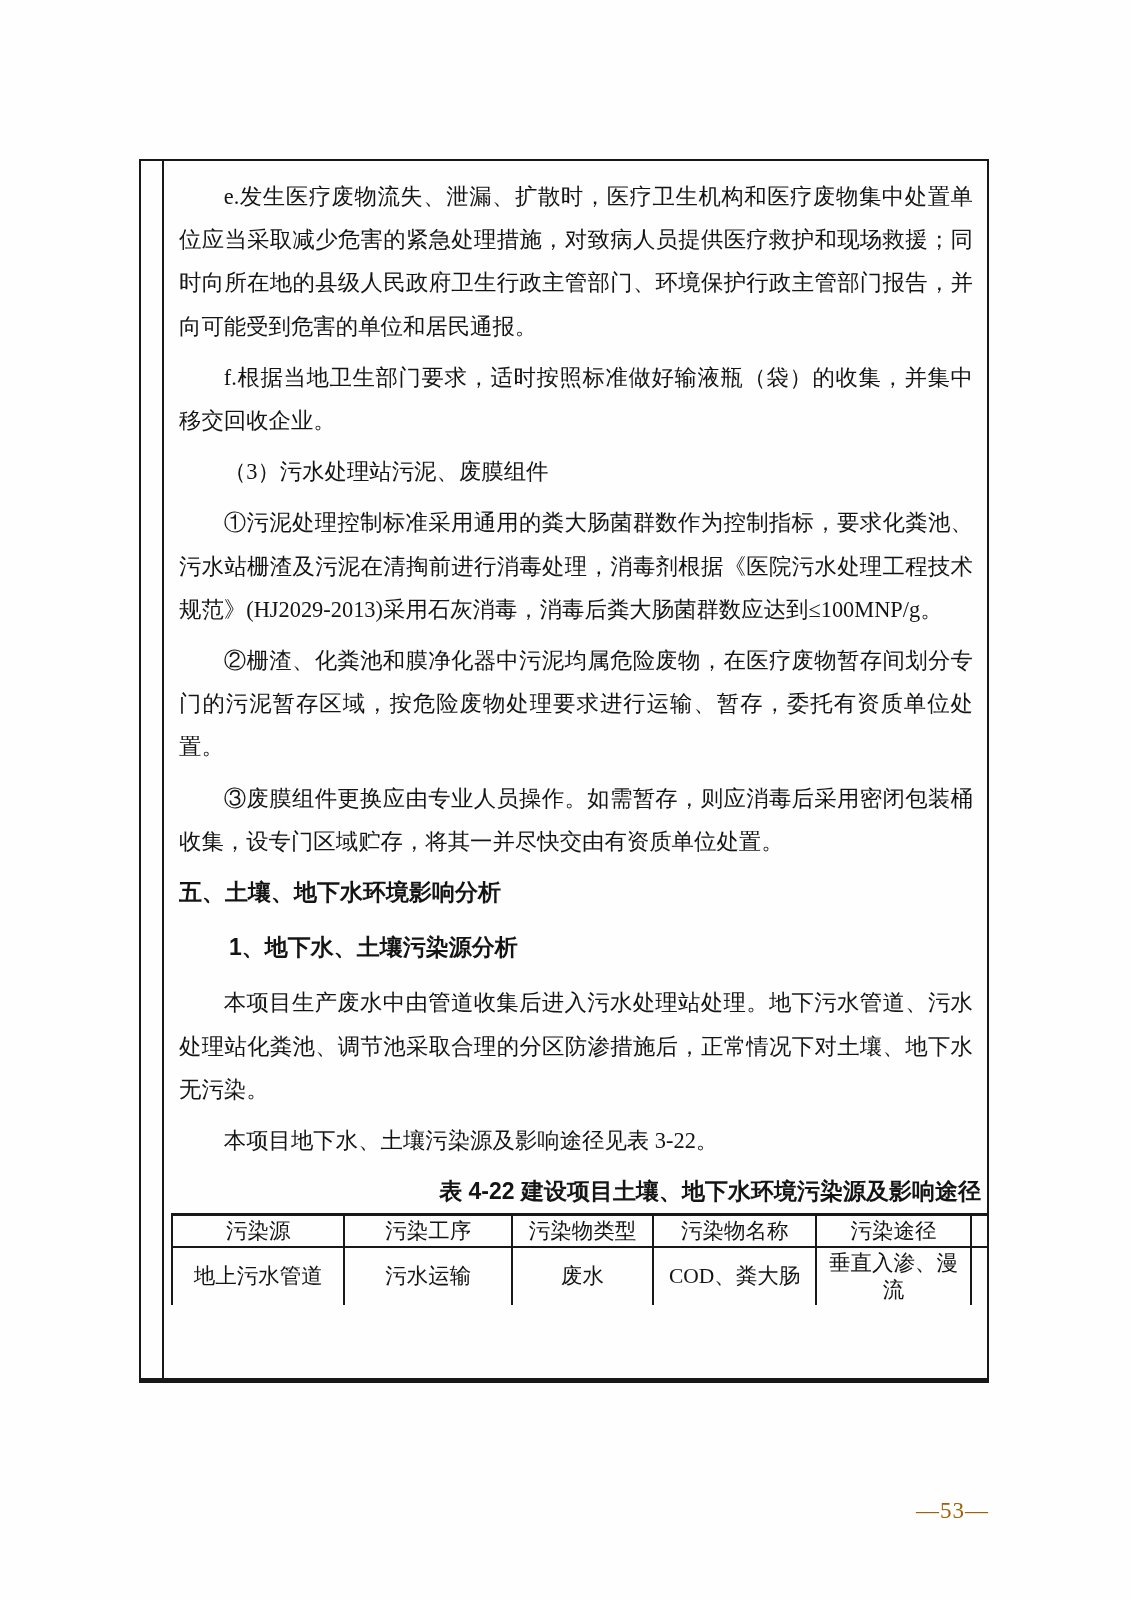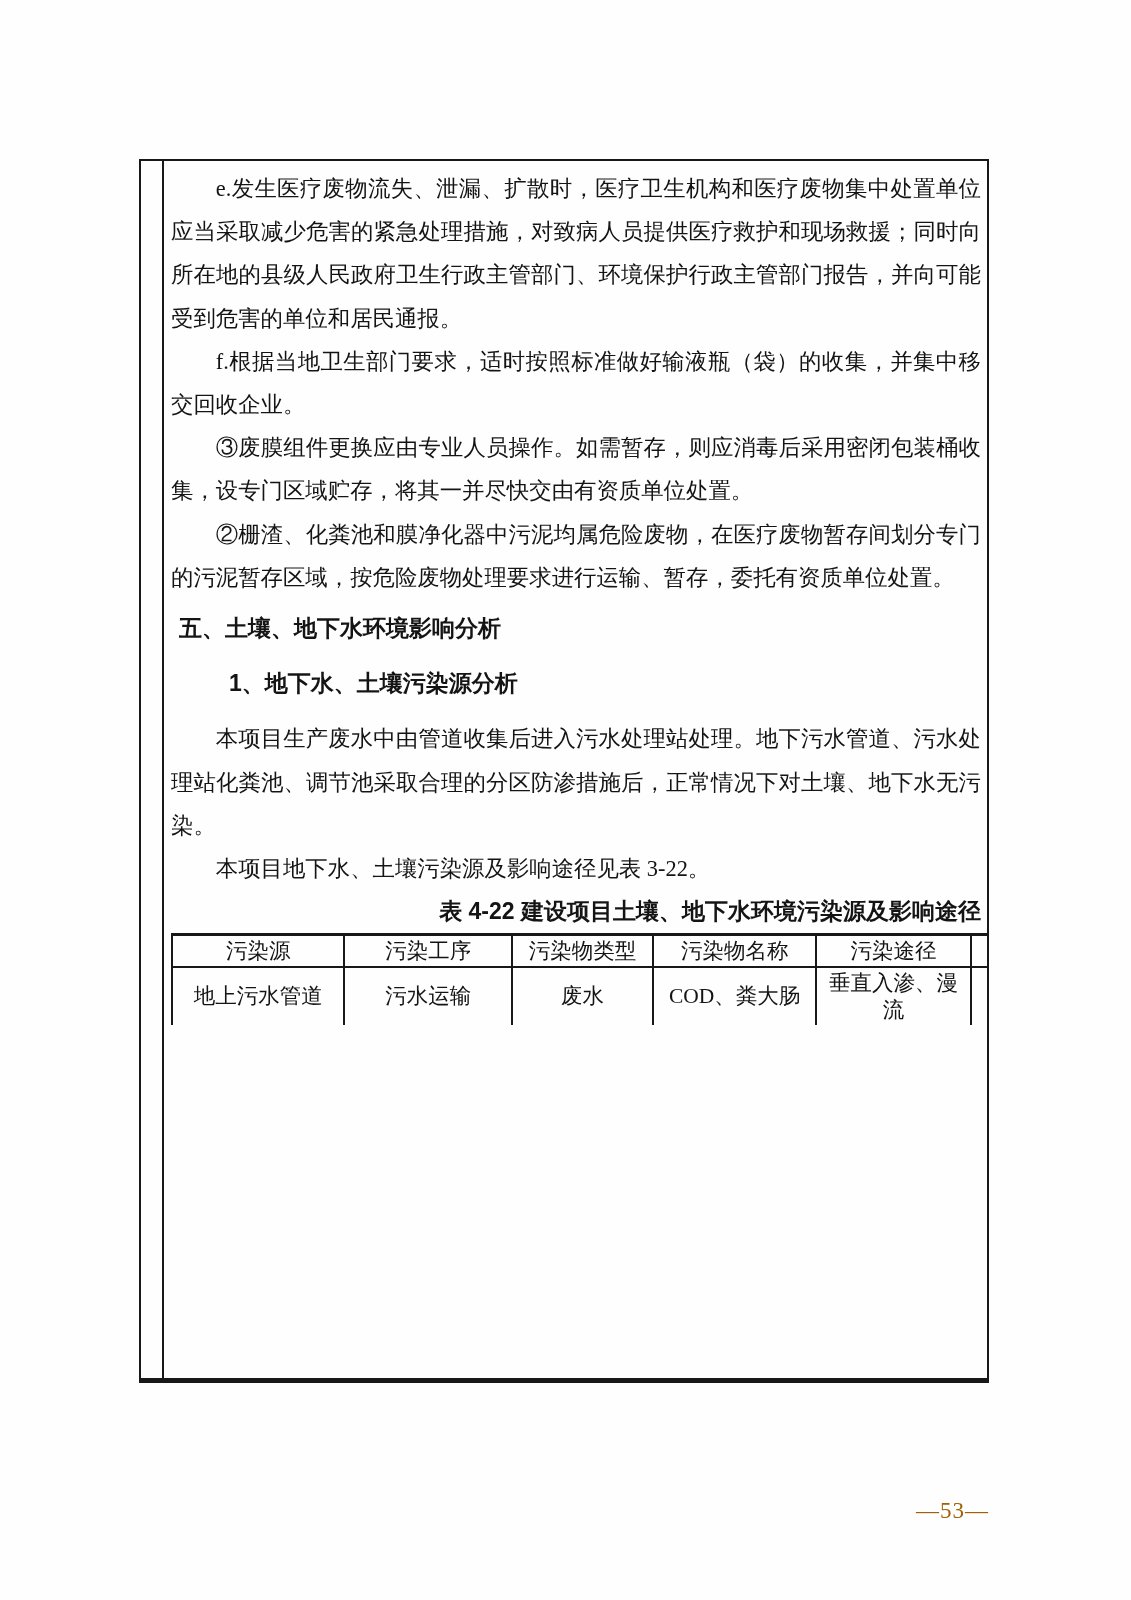--- a/index.html
+++ b/index.html
@@ -12,21 +12,21 @@
     border:2px solid #181818; border-bottom-width:5px;
     box-sizing:border-box; overflow:hidden; background:#fefefe;
   }
   .gutter-line {
     position:absolute; left:21px; top:0; bottom:0; width:2px; background:#181818;
   }
   .content {
     position:absolute; left:30px; top:6px; width:810px;
   }
   .body-p {
-    margin:0; font-size:22.4px; line-height:43.2px;
+    margin:8px; font-size:22.4px; line-height:43.2px;
     text-align:justify; text-indent:2em;
     font-family:"Liberation Serif","DejaVu Serif",serif;
   }
   .section-heading {
     margin:8px; font-size:23px; line-height:43.2px; font-weight:bold;
     font-family:"Liberation Sans","DejaVu Sans",sans-serif;
   }
   .sub-heading {
     margin:12px; font-size:23px; line-height:43.2px; font-weight:bold;
     text-indent:2em;
@@ -58,22 +58,24 @@
 </head>
 <body>
 
 <div class="page">
   <div class="frame">
     <div class="gutter-line"></div>
     <div class="content">
 
       <p class="body-p">e.发生医疗废物流失、泄漏、扩散时，医疗卫生机构和医疗废物集中处置单位应当采取减少危害的紧急处理措施，对致病人员提供医疗救护和现场救援；同时向所在地的县级人民政府卫生行政主管部门、环境保护行政主管部门报告，并向可能受到危害的单位和居民通报。</p>
       <p class="body-p">f.根据当地卫生部门要求，适时按照标准做好输液瓶（袋）的收集，并集中移交回收企业。</p>
+      <p class="body-p">（3）污水处理站污泥、废膜组件</p>
+      <p class="body-p">①污泥处理控制标准采用通用的粪大肠菌群数作为控制指标，要求化粪池、污水站栅渣及污泥在清掏前进行消毒处理，消毒剂根据《医院污水处理工程技术规范》(HJ2029-2013)采用石灰消毒，消毒后粪大肠菌群数应达到≤100MNP/g。</p>
+      <p class="body-p">②栅渣、化粪池和膜净化器中污泥均属危险废物，在医疗废物暂存间划分专门的污泥暂存区域，按危险废物处理要求进行运输、暂存，委托有资质单位处置。</p>
       <p class="body-p">③废膜组件更换应由专业人员操作。如需暂存，则应消毒后采用密闭包装桶收集，设专门区域贮存，将其一并尽快交由有资质单位处置。</p>
-      <p class="body-p">②栅渣、化粪池和膜净化器中污泥均属危险废物，在医疗废物暂存间划分专门的污泥暂存区域，按危险废物处理要求进行运输、暂存，委托有资质单位处置。</p>
 
       <h2 class="section-heading">五、土壤、地下水环境影响分析</h2>
       <h3 class="sub-heading">1、地下水、土壤污染源分析</h3>
 
       <p class="body-p">本项目生产废水中由管道收集后进入污水处理站处理。地下污水管道、污水处理站化粪池、调节池采取合理的分区防渗措施后，正常情况下对土壤、地下水无污染。</p>
       <p class="body-p">本项目地下水、土壤污染源及影响途径见表 3-22。</p>
 
       <div class="table-title">表 4-22 建设项目土壤、地下水环境污染源及影响途径</div>
 
       <table class="pollution">

